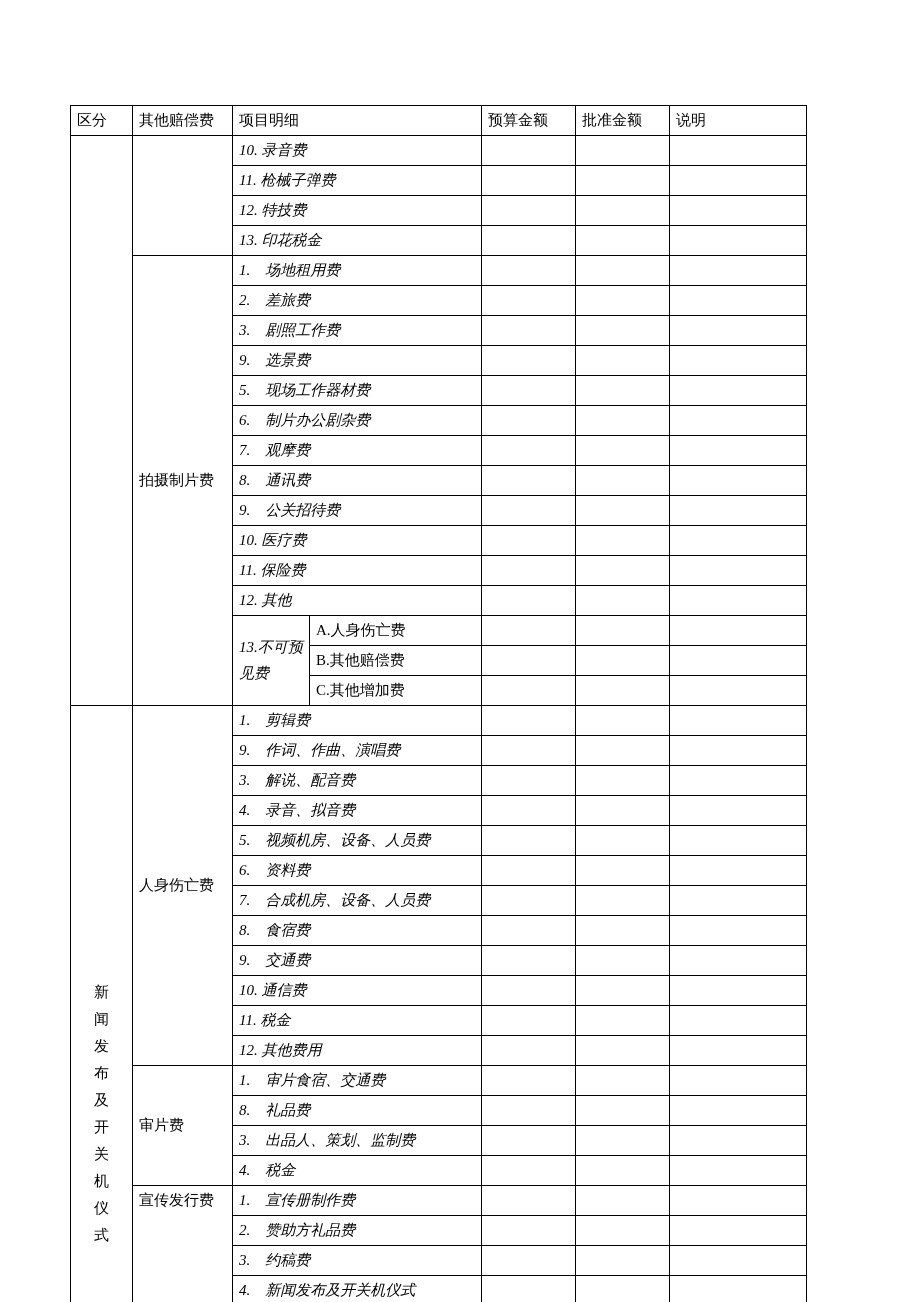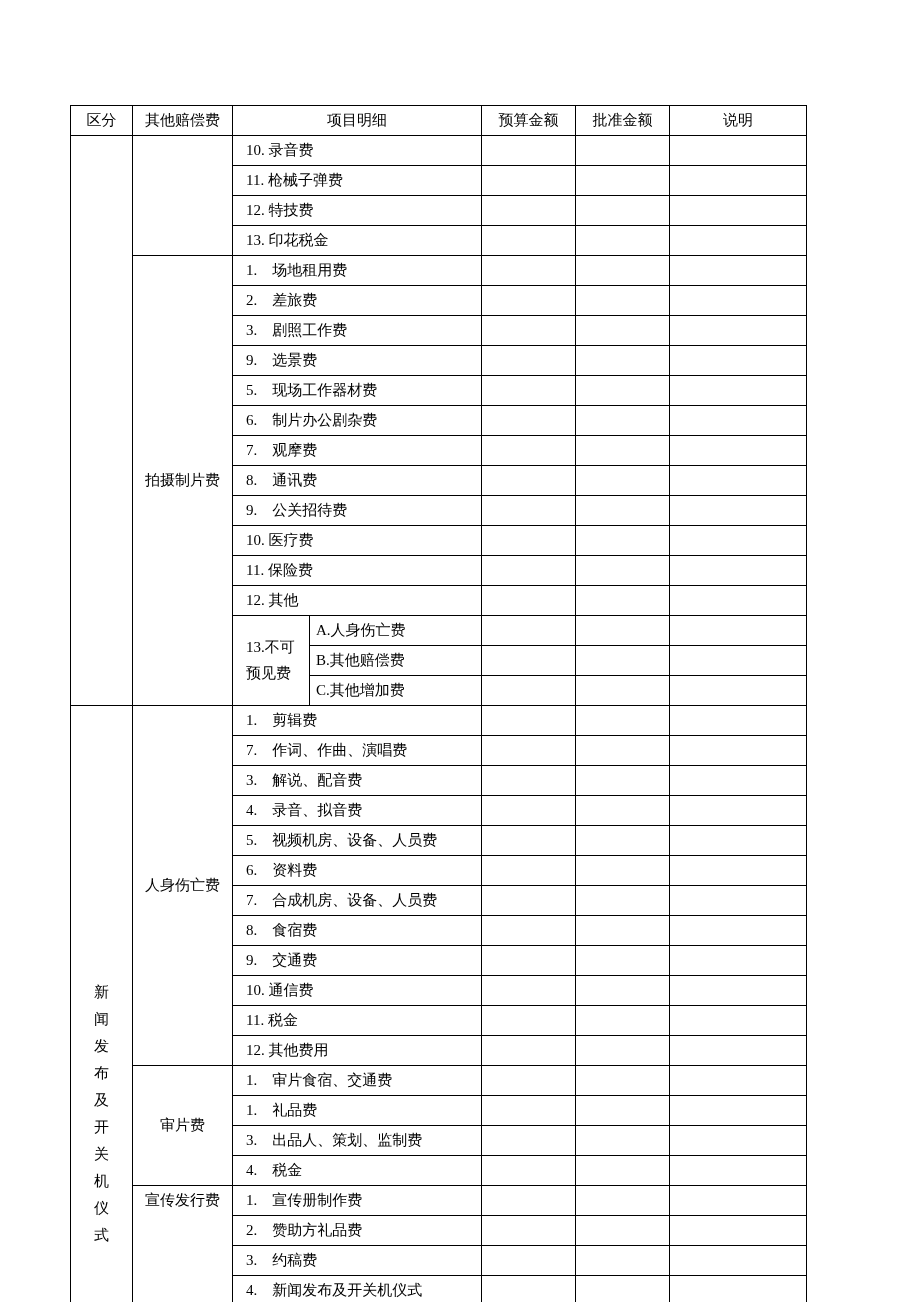--- a/index.html
+++ b/index.html
@@ -24,34 +24,33 @@
   }
   td {
     border: 1px solid #000;
     padding: 4px 6px;
     vertical-align: middle;
     height: 17px;
     line-height: 1.4;
     box-sizing: border-box;
   }
   .hcell {
-    text-align: center;
   }
   .col-cat    { width: 62px; }
   .col-cost   { width: 100px; }
   .col-detA   { width: 77px; }
   .col-detB   { width: 172px; }
   .col-budget { width: 94px; }
   .col-appr   { width: 94px; }
   .col-note   { width: 137px; }
   .vtext {
     text-align: center;
     line-height: 1.8;
   }
-  .numitem { padding-left: 13px; }
+  .numitem { padding-left: 6px; font-style: italic; }
 </style>
 </head>
 <body>
 
 <div class="page">
 <table>
   <colgroup>
     <col class="col-cat">
         <col class="col-cost">
         <col class="col-detA">
@@ -193,21 +192,21 @@
 
   <tr>
     <td rowspan="20" class="vtext" style="border-bottom:none;padding-top:220px"><span style="display:inline-block;width:1em">新闻发布及开关机仪式</span></td>
     <td rowspan="12" class="hcell">人身伤亡费</td>
     <td colspan="2" class="numitem">1.　剪辑费</td>
     <td></td>
           <td></td>
           <td></td>
   </tr>
   <tr>
-          <td colspan="2" class="numitem">7.　作词、作曲、演唱费</td>
+          <td colspan="2" class="numitem">9.　作词、作曲、演唱费</td>
           <td></td>
           <td></td>
           <td></td>
         </tr>
   <tr>
           <td colspan="2" class="numitem">3.　解说、配音费</td>
           <td></td>
           <td></td>
           <td></td>
         </tr>
@@ -267,21 +266,21 @@
         </tr>
 
   <tr>
     <td rowspan="4" class="hcell">审片费</td>
     <td colspan="2" class="numitem">1.　审片食宿、交通费</td>
     <td></td>
           <td></td>
           <td></td>
   </tr>
   <tr>
-          <td colspan="2" class="numitem">1.　礼品费</td>
+          <td colspan="2" class="numitem">8.　礼品费</td>
           <td></td>
           <td></td>
           <td></td>
         </tr>
   <tr>
           <td colspan="2" class="numitem">3.　出品人、策划、监制费</td>
           <td></td>
           <td></td>
           <td></td>
         </tr>

